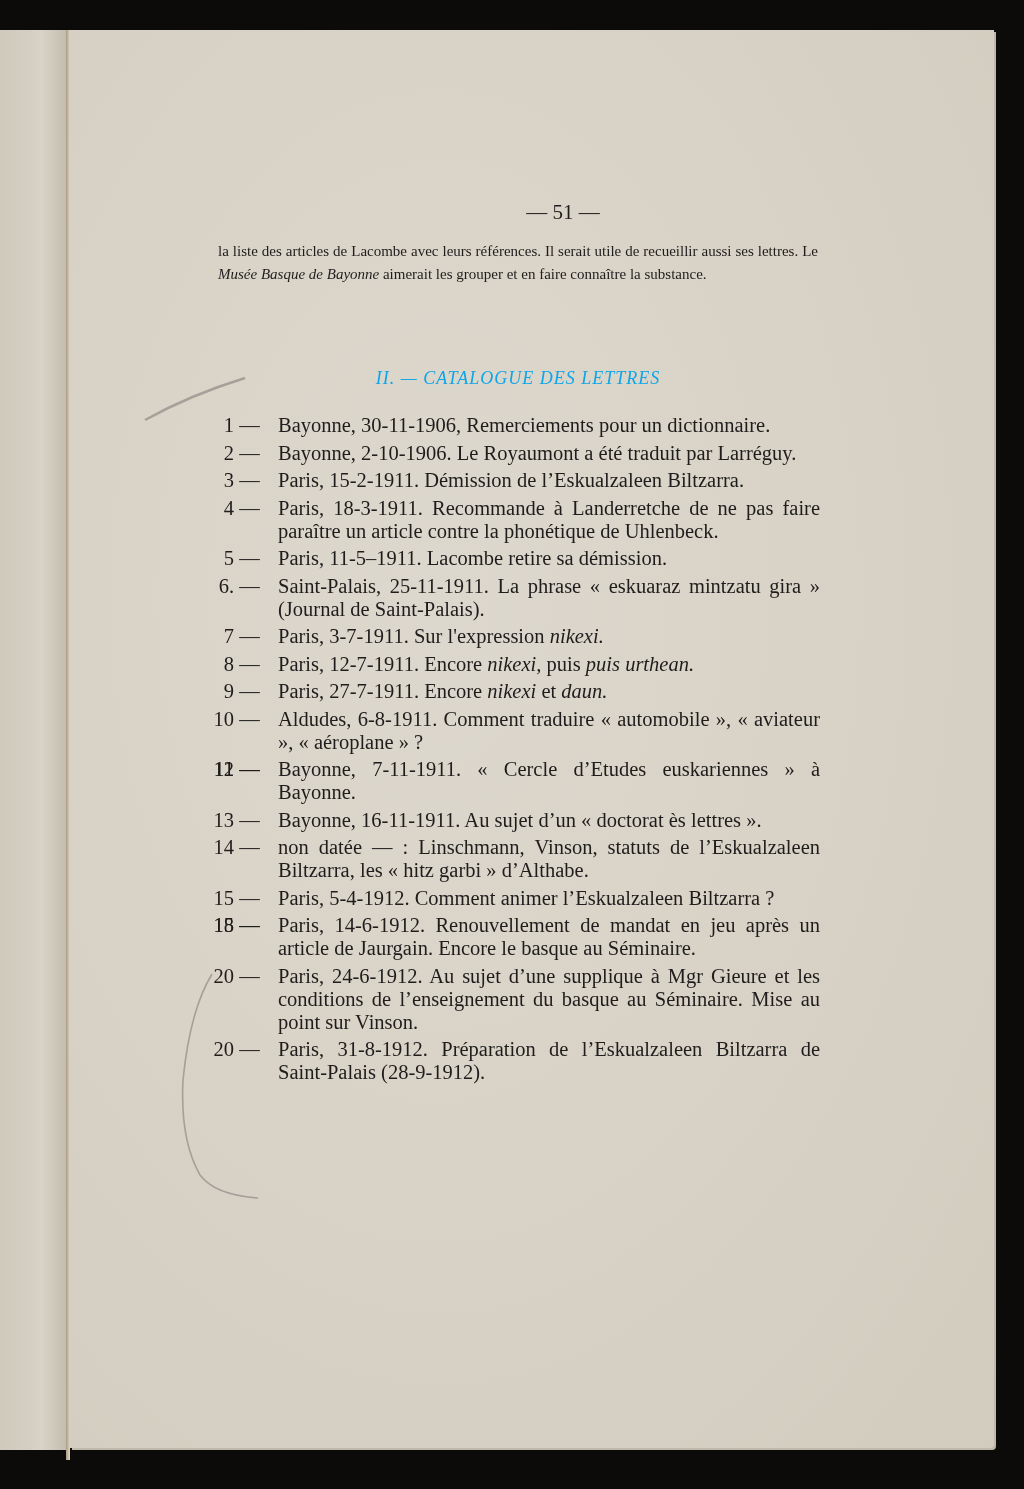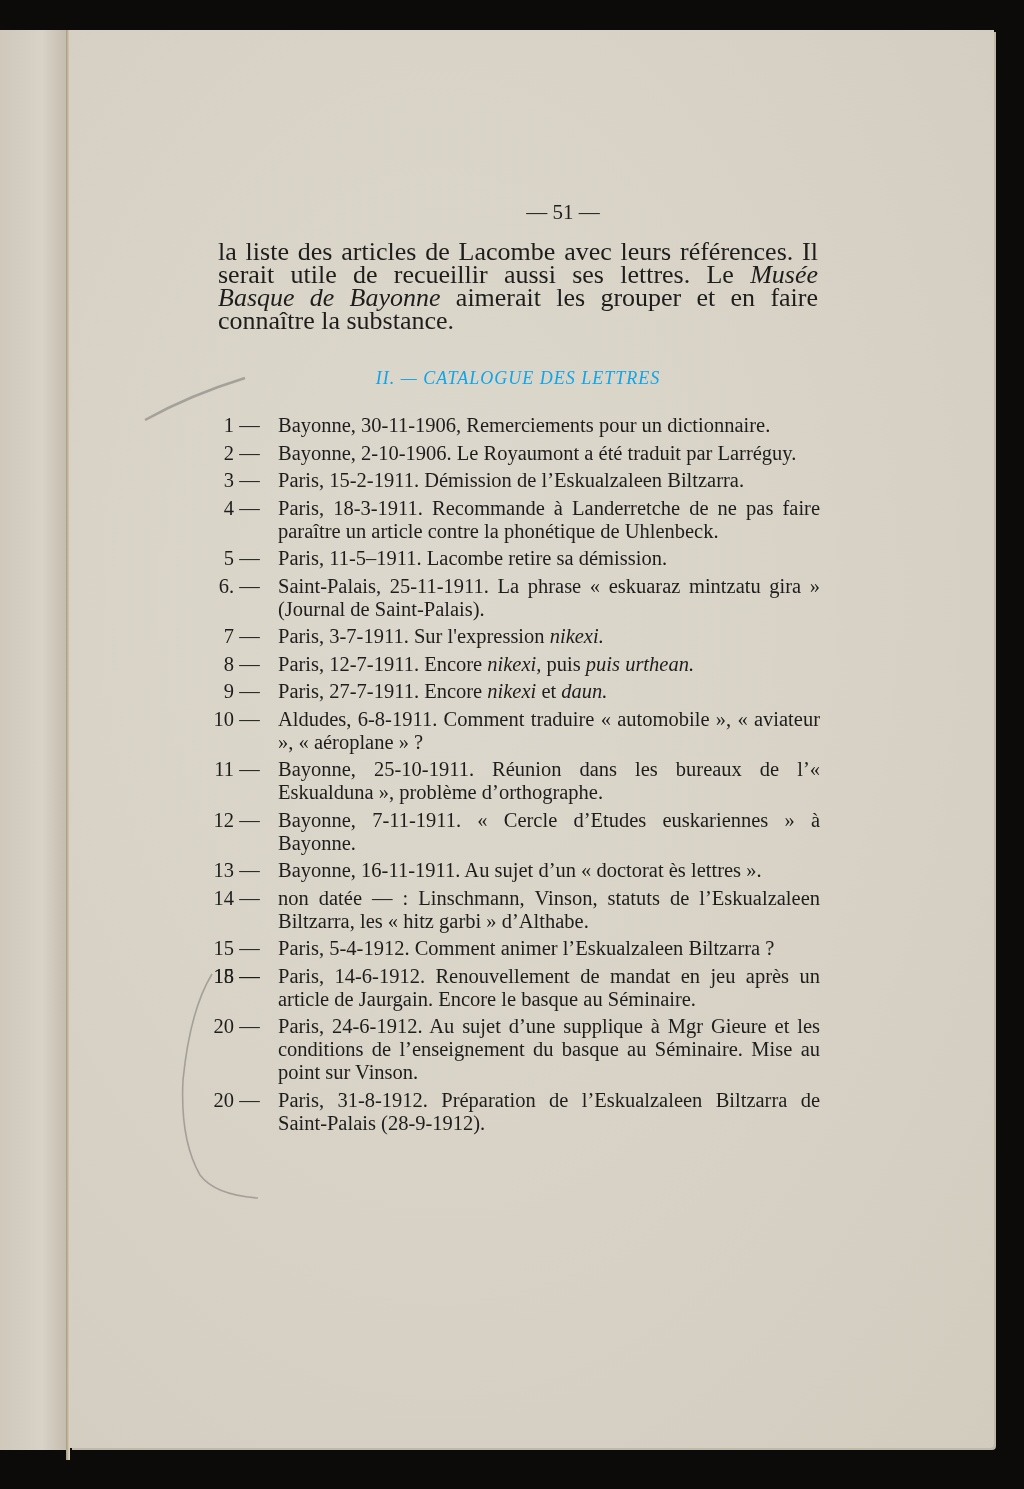--- a/index.html
+++ b/index.html
@@ -24,21 +24,21 @@
       border-bottom-right-radius: 4px;
     }
     .page-number {
       position: absolute; left: 0; right: 0; top: 184px;
       text-align: center; font-size: 21px; color: #1f1d1c;
       padding-left: 102px;
       margin-top: 16px;
     }
     .intro {
       position: absolute; left: 218px; top: 240px; width: 600px;
-      font-size: 26px; line-height: 23px; color: #1f1d1c;
+      font-size: 15px; line-height: 23px; color: #1f1d1c;
       text-align: justify;
     }
     .intro .it { font-style: italic; }
     .section-title {
       position: absolute; left: 218px; top: 368px; width: 600px;
       text-align: center; font-style: italic; font-size: 18px;
       letter-spacing: 1px; color: #0ea5e9;
     }
     .catalogue {
       position: absolute; left: 210px; top: 414px; width: 610px;
@@ -70,21 +70,21 @@
     <div class="entry"><span class="num"><span class="n">1</span><span> —</span></span><span>Bayonne, 30-11-1906, Remerciements pour un dictionnaire.</span></div>
     <div class="entry"><span class="num"><span class="n">2</span><span> —</span></span><span>Bayonne, 2-10-1906. Le Royaumont a été traduit par Larréguy.</span></div>
     <div class="entry"><span class="num"><span class="n">3</span><span> —</span></span><span>Paris, 15-2-1911. Démission de l’Eskualzaleen Biltzarra.</span></div>
     <div class="entry"><span class="num"><span class="n">4</span><span> —</span></span><span>Paris, 18-3-1911. Recommande à Landerretche de ne pas faire paraître un article contre la phonétique de Uhlenbeck.</span></div>
     <div class="entry"><span class="num"><span class="n">5</span><span> —</span></span><span>Paris, 11-5–1911. Lacombe retire sa démission.</span></div>
     <div class="entry"><span class="num"><span class="n">6.</span><span> —</span></span><span>Saint-Palais, 25-11-1911. La phrase « eskuaraz mintzatu gira » (Journal de Saint-Palais).</span></div>
     <div class="entry"><span class="num"><span class="n">7</span><span> —</span></span><span>Paris, 3-7-1911. Sur l'expression </span><span class="it">nikexi.</span></div>
     <div class="entry"><span class="num"><span class="n">8</span><span> —</span></span><span>Paris, 12-7-1911. Encore </span><span class="it">nikexi,</span><span> puis </span><span class="it">puis urthean.</span></div>
     <div class="entry"><span class="num"><span class="n">9</span><span> —</span></span><span>Paris, 27-7-1911. Encore </span><span class="it">nikexi</span><span> et </span><span class="it">daun.</span></div>
     <div class="entry"><span class="num"><span class="n">10</span><span> —</span></span><span>Aldudes, 6-8-1911. Comment traduire « automobile », « aviateur », « aéroplane » ?</span></div>
-    <div class="entry"><span class="num"><span class="n">11</span><span> —</span></span><span>Bayonne, 25-10-1911. Réunion dans les bureaux de l’« Eskualduna », problème d’orthographe.</span></div>
+    <div class="entry"><span class="num"><span class="n">11</span><span> —</span></span></div>
     <div class="entry"><span class="num"><span class="n">12</span><span> —</span></span><span>Bayonne, 7-11-1911. « Cercle d’Etudes euskariennes » à Bayonne.</span></div>
     <div class="entry"><span class="num"><span class="n">13</span><span> —</span></span><span>Bayonne, 16-11-1911. Au sujet d’un « doctorat ès lettres ».</span></div>
     <div class="entry"><span class="num"><span class="n">14</span><span> —</span></span><span>non datée — : Linschmann, Vinson, statuts de l’Eskualzaleen Biltzarra, les « hitz garbi » d’Althabe.</span></div>
     <div class="entry"><span class="num"><span class="n">15</span><span> —</span></span><span>Paris, 5-4-1912. Comment animer l’Eskualzaleen Biltzarra ?</span></div>
     <div class="entry"><span class="num"><span class="n">15</span><span> —</span></span></div>
     <div class="entry"><span class="num"><span class="n">18</span><span> —</span></span><span>Paris, 14-6-1912. Renouvellement de mandat en jeu après un article de Jaurgain. Encore le basque au Séminaire.</span></div>
     <div class="entry"><span class="num"><span class="n">20</span><span> —</span></span><span>Paris, 24-6-1912. Au sujet d’une supplique à Mgr Gieure et les conditions de l’enseignement du basque au Séminaire. Mise au point sur Vinson.</span></div>
     <div class="entry"><span class="num"><span class="n">20</span><span> —</span></span><span>Paris, 31-8-1912. Préparation de l’Eskualzaleen Biltzarra de Saint-Palais (28-9-1912).</span></div>
   </div>
 

